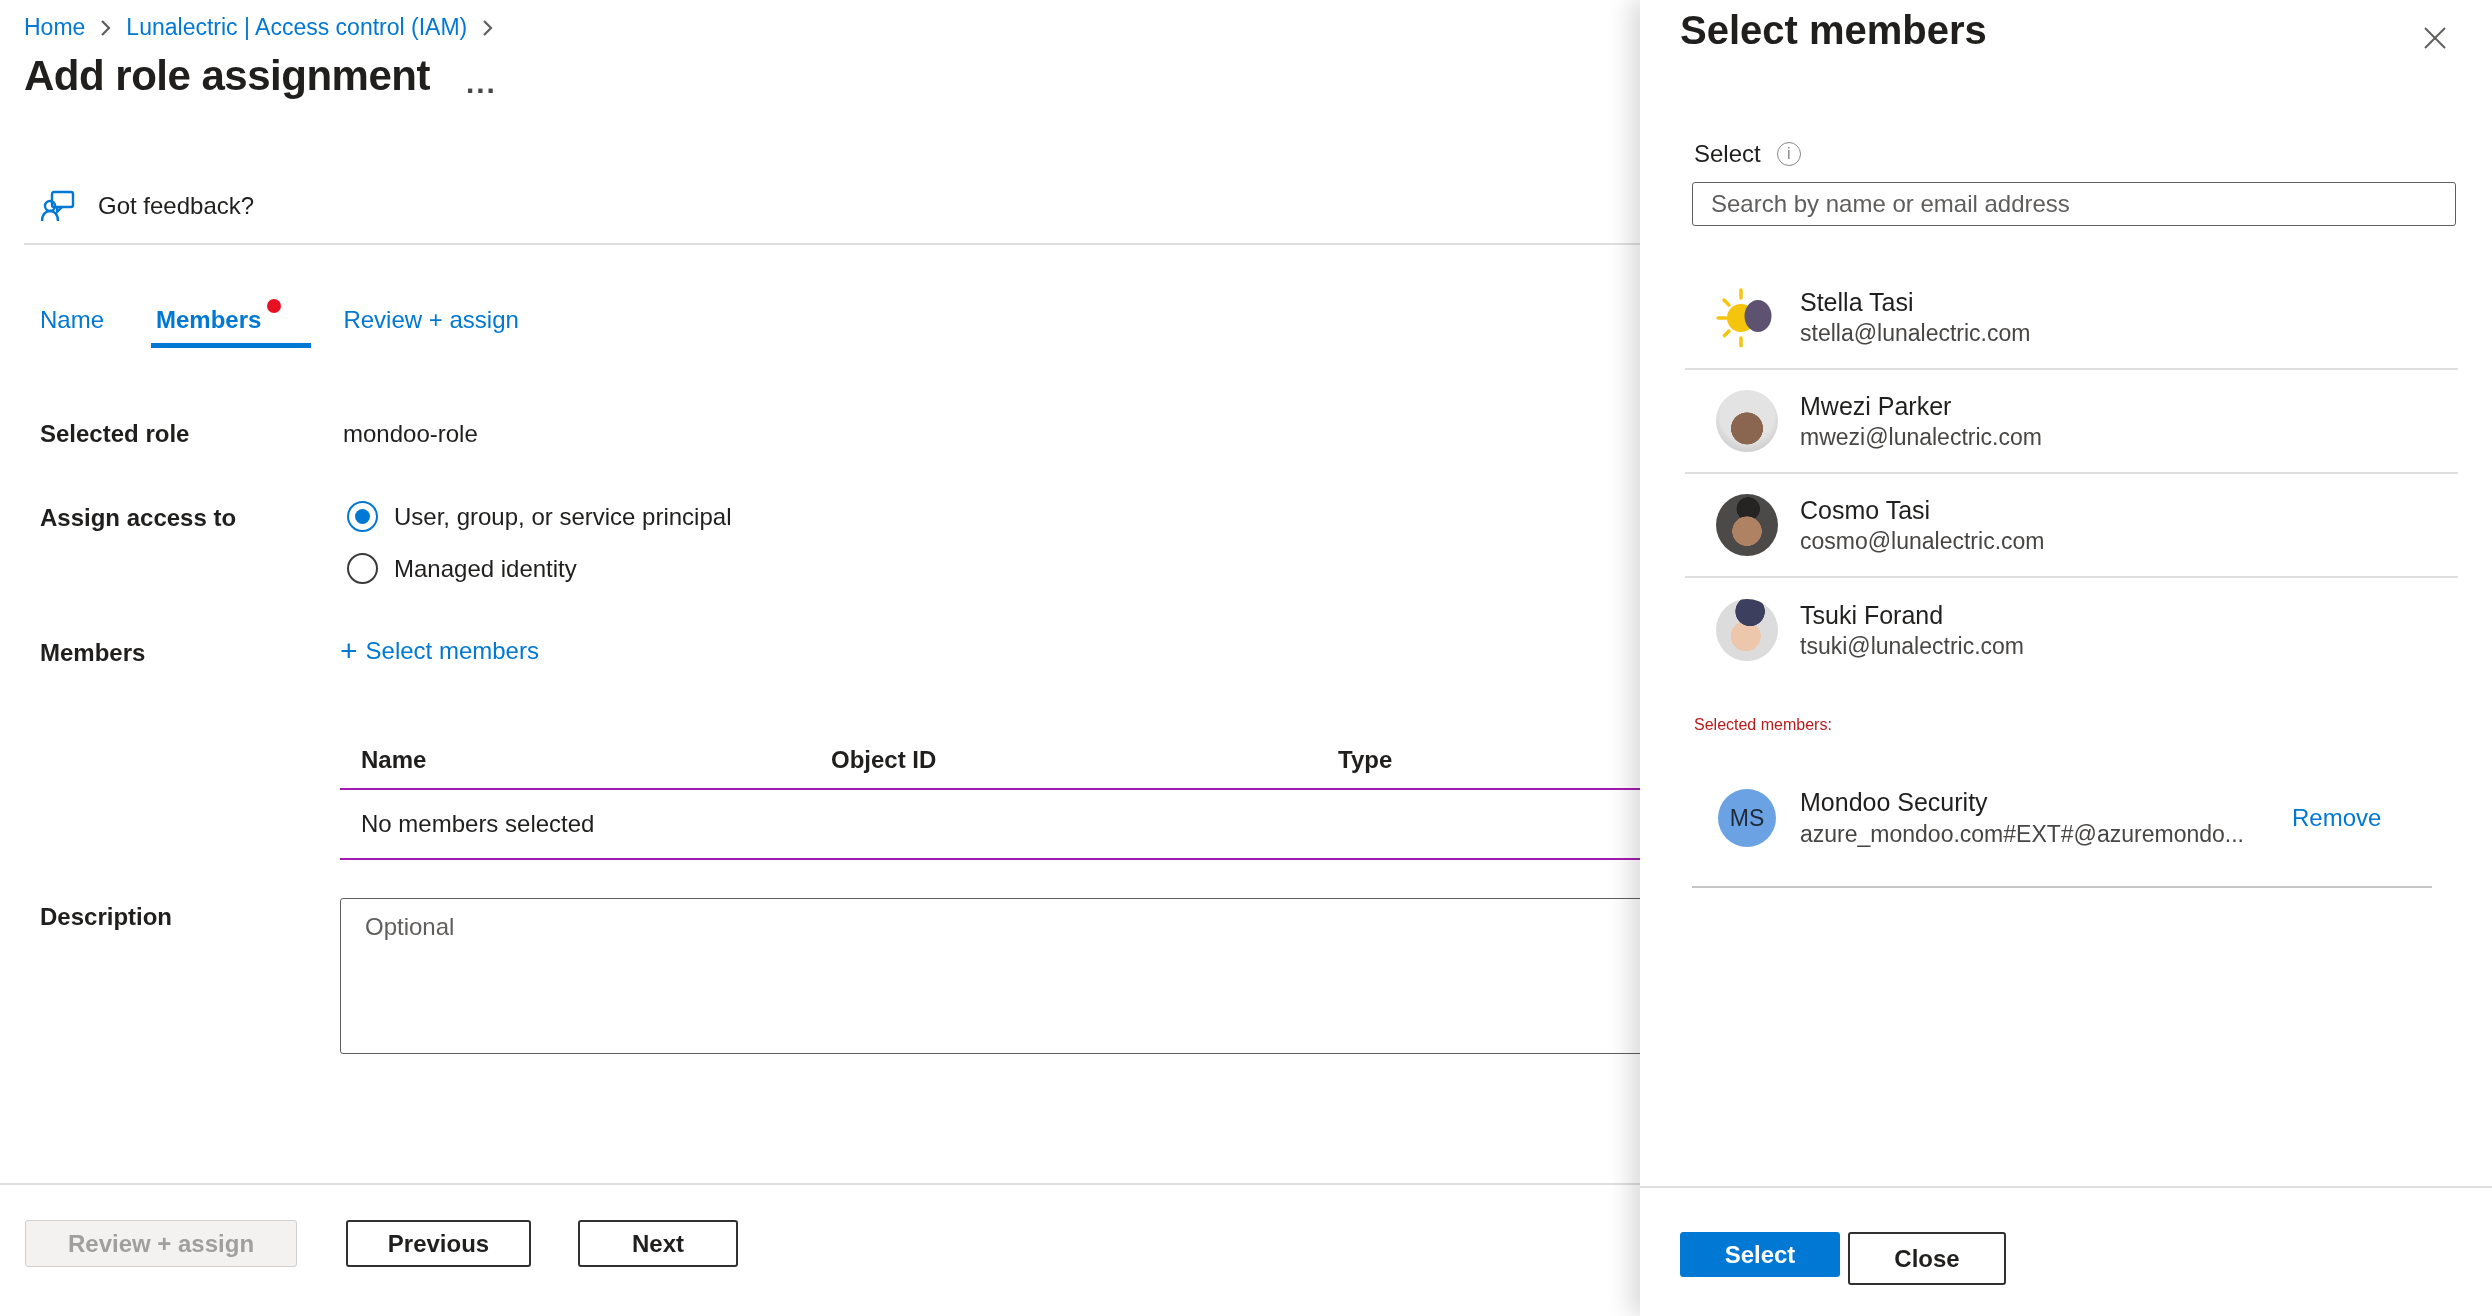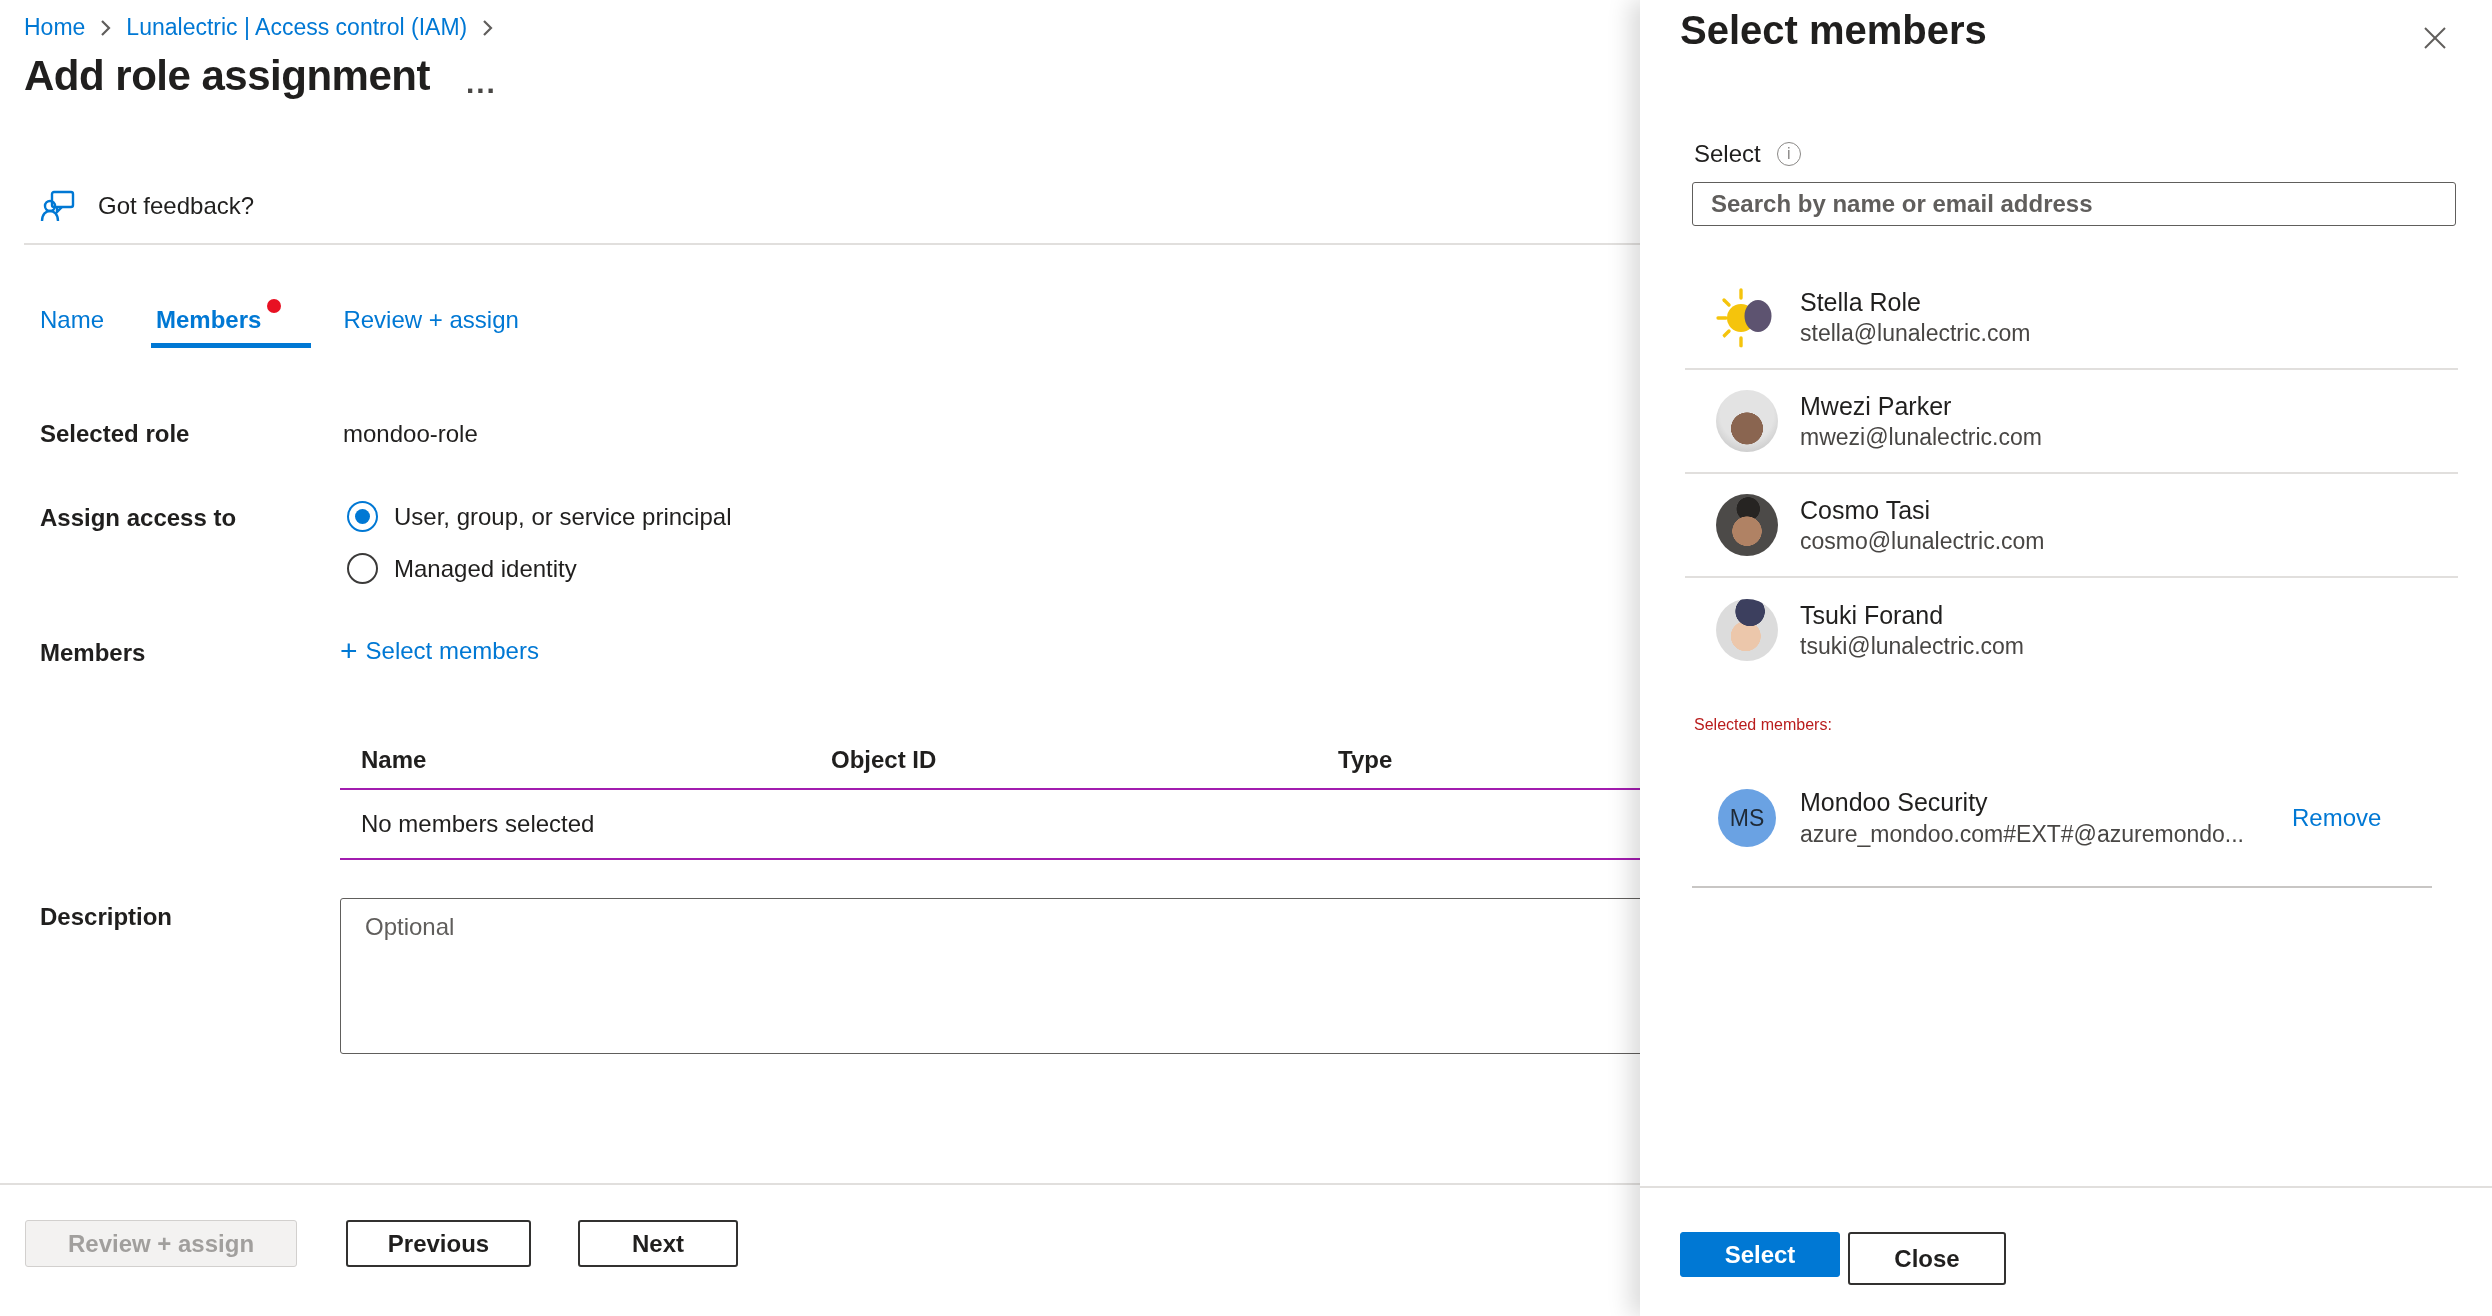--- a/index.html
+++ b/index.html
@@ -66,21 +66,21 @@
   
   .panel { position:absolute; left:1640px; top:0; width:852px; height:1316px; background:#fff; box-shadow:-10px 0 22px rgba(0,0,0,0.14); z-index:10; }
   .panel h2 { position:absolute; top:8px; left:40px; font-size:40px; font-weight:700; color:#201f1e; }
   .panel-close { position:absolute; top:22px; right:40px; width:34px; height:34px; background:none; border:none; cursor:pointer; padding:0; }
   .panel-close svg { width:28px; height:28px; stroke:#605e5c; stroke-width:2; }
 
   .select-label-row { position:absolute; top:140px; left:54px; display:flex; align-items:center; gap:16px; }
   .select-label-row .lbl { font-size:24px; color:#201f1e; }
   .info-icon { width:24px; height:24px; border:1.6px solid #8a8886; border-radius:50%; color:#8a8886; font-size:16px; display:flex; align-items:center; justify-content:center; cursor:pointer; font-style:normal; }
 
-  .search-input { position:absolute; top:182px; left:52px; width:764px; height:44px; border:1.5px solid #605e5c; border-radius:3px; font-family:inherit; font-size:24px; color:#201f1e; padding:0 18px;font-weight:bold; }
+  .search-input { position:absolute; top:182px; left:52px; width:764px; height:44px; border:1.5px solid #605e5c; border-radius:3px; font-family:inherit; font-size:24px; color:#201f1e; padding:0 18px; }
   .search-input::placeholder { color:#605e5c; }
 
   .member-list { position:absolute; top:266px; left:45px; width:773px; }
   .member-row { display:flex; align-items:center; height:104px; cursor:pointer; }
   .member-row.bordered { border-bottom:2px solid #e1dfdd; }
   .m-avatar { width:62px; height:62px; border-radius:50%; margin-left:31px; margin-right:22px; flex:0 0 auto; overflow:hidden; }
   .m-texts .m-name { font-size:25px; color:#201f1e; line-height:32px; }
   .m-texts .m-email { font-size:23px; color:#484644; line-height:30px; }
 
   .av-photo-1 { background:radial-gradient(circle at 50% 62%, #8a6550 0 32%, rgba(0,0,0,0) 33%), radial-gradient(circle at 50% 40%, #e3e3e3 0 55%, #b9b9b9 100%); }
@@ -204,21 +204,21 @@
                 <line x1="25" y1="52" x2="25" y2="60"></line>
               <line x1="2" y1="32" x2="10" y2="32"></line>
                 <line x1="8" y1="14" x2="13" y2="19"></line>
               <line x1="8" y1="50" x2="13" y2="45"></line>
             </g>
             <circle cx="25" cy="32" r="14" fill="#f5c40c"></circle>
             <ellipse cx="42" cy="30" rx="13.5" ry="16" fill="#5d5370"></ellipse>
           </svg>
         </span>
         <span class="m-texts">
-          <span class="m-name" style="display:block">Stella Role</span>
+          <span class="m-name" style="display:block">Stella Tasi</span>
           <span class="m-email" style="display:block">stella@lunalectric.com</span>
         </span>
       </div>
       <div class="member-row bordered">
         <span class="m-avatar av-photo-1"></span>
         <span class="m-texts">
           <span class="m-name" style="display:block">Mwezi Parker</span>
           <span class="m-email" style="display:block">mwezi@lunalectric.com</span>
         </span>
       </div>

